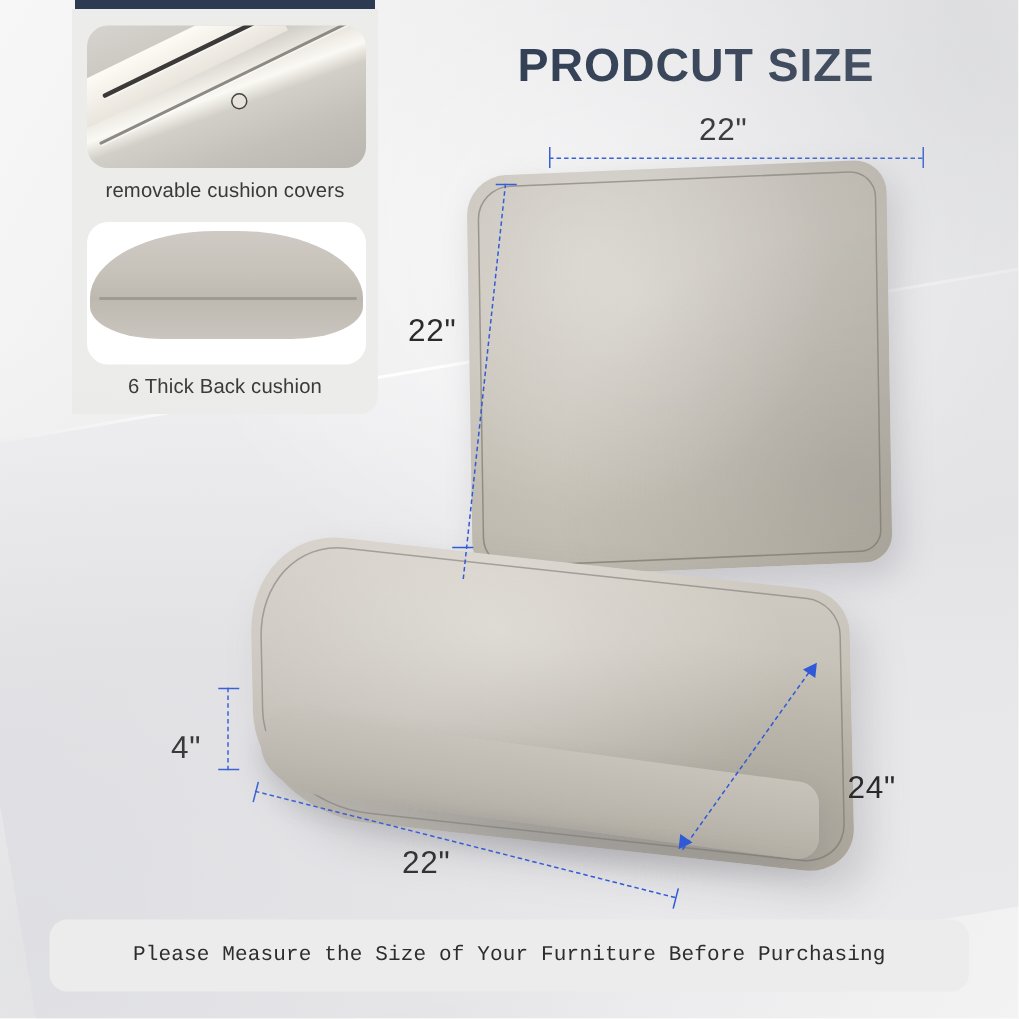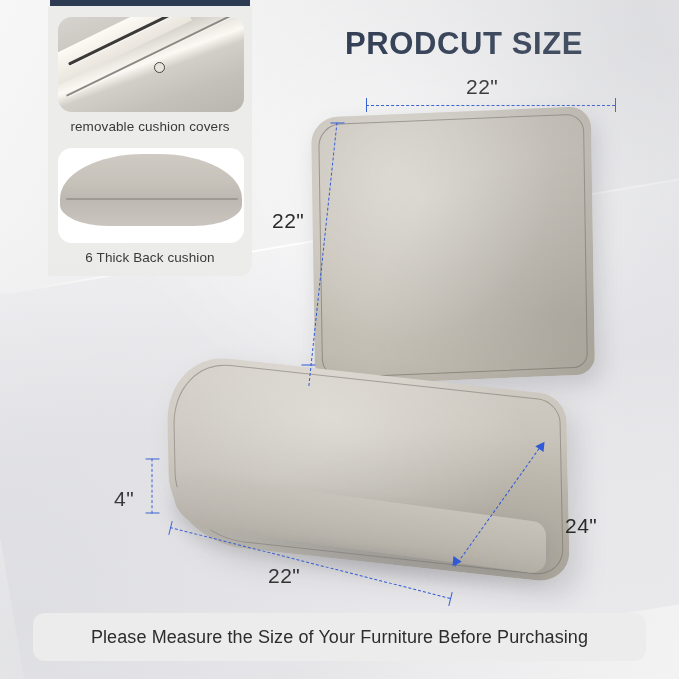--- a/index.html
+++ b/index.html
@@ -271,22 +271,23 @@
     left: 33px; top: 613px;
     width: 613px; height: 48px;
     background: #ececec;
     border-radius: 12px;
     display: flex;
     align-items: center;
     justify-content: center;
   }
   .banner span {
     color: #2d2d2d;
-    font-size: 18px;
+    font-size: 14px;
     letter-spacing: .1px;
+    font-family: Liberation Mono, monospace;
   }
 </style>
 </head>
 <body>
 
 <div id="stage">
 
   <div class="wall"></div>
   <div class="floor"></div>
   <div class="floor-edge"></div>

